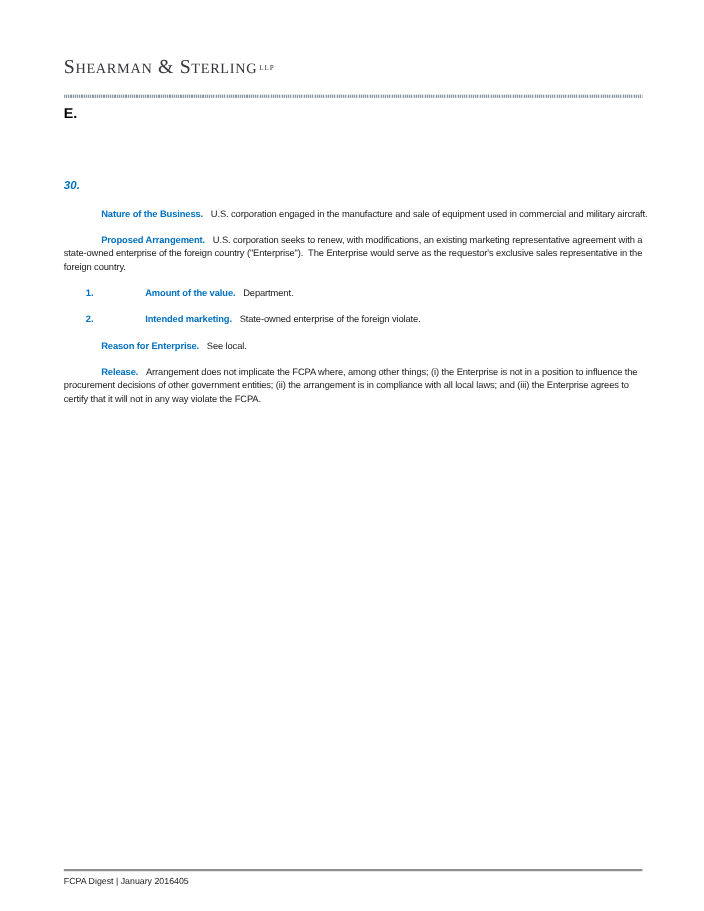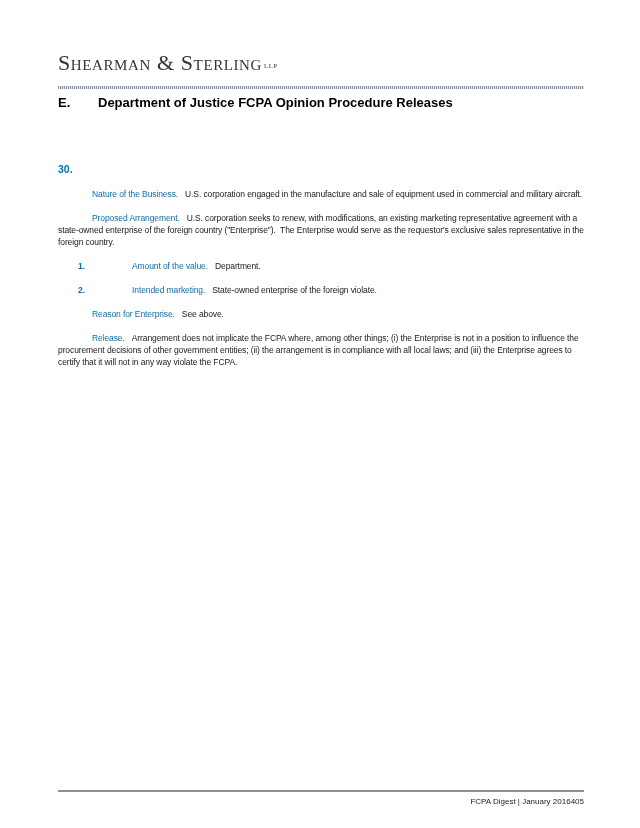--- a/index.html
+++ b/index.html
@@ -18,21 +18,21 @@
   .logo {
     position: absolute;
     top: 50px;
     left: 58px;
     font-family: "Liberation Serif", serif;
     color: #34343c;
     white-space: nowrap;
   }
   .logo-name {
     font-variant: small-caps;
-    font-size: 22px;
+    font-size: 18px;
     letter-spacing: 0.6px;
   }
   .logo-suffix {
     font-size: 6.5px;
     letter-spacing: 0.8px;
     margin-left: 2px;
     vertical-align: 2px;
   }
 
   
@@ -78,30 +78,30 @@
   }
   .release-heading {
     display: flex;
     font-weight: bold;
     font-size: 10.5px;
     line-height: 13px;
     color: var(--accent);
     margin-bottom: 12px;
     white-space: pre-wrap;
   }
-  .release-heading .num { width: 40px; flex: 0 0 40px; }
+  .release-heading .num { width: 40px; flex: 0 0 40px; font-style: italic; }
 
   .para {
     font-size: 8.5px;
     line-height: 12px;
     letter-spacing: -0.1px;
     margin-bottom: 12px;
   }
   .lead {
-    font-weight: normal;
+    font-weight: bold;
     color: var(--accent);
     margin-right: 7px;
     white-space: pre-wrap;
     padding-left: 34px;
   }
   .body-text { color: #1a1a1a; white-space: pre-wrap; }
 
   .list-item {
     display: grid;
     grid-template-columns: 20px 1fr;
@@ -116,40 +116,39 @@
     color: var(--accent);
   }
 
   
   .footer {
     position: absolute;
     top: 797px;
     left: 58px;
     width: 526px;
     display: flex;
-    justify-content: flex-end;
+    justify-content: flex-start;
     font-size: 8px;
     line-height: 10px;
     color: #1c1c1c;
   }
 </style>
 </head>
 <body>
 
 <div class="page" style="--accent:#0070C0;">
 
   <div class="logo">
     <span class="logo-name">Shearman &amp; Sterling</span><span class="logo-suffix">LLP</span>
   </div>
 
   <div class="rule-dotted"></div>
 
   <div class="heading-e">
     <span class="num">E.</span>
-    <span>Department of Justice FCPA Opinion Procedure Releases</span>
   </div>
 
   <div class="release">
 
     <div class="release-heading">
       <span class="num">30.</span>
     </div>
 
     <p class="para">
       <span class="lead">Nature of the Business.</span><span class="body-text">U.S. corporation engaged in the manufacture and sale of equipment used in commercial and military aircraft.</span>
@@ -168,21 +167,21 @@
     </div>
 
     <div class="list-item">
       <span class="num">2.</span>
       <span>
         <span class="lead">Intended marketing.</span><span class="body-text">State-owned enterprise of the foreign violate.</span>
       </span>
     </div>
 
     <p class="para">
-      <span class="lead">Reason for Enterprise.</span><span class="body-text">See above.</span>
+      <span class="lead">Reason for Enterprise.</span><span class="body-text">See local.</span>
     </p>
 
     <p class="para">
       <span class="lead">Release.</span><span class="body-text">Arrangement does not implicate the FCPA where, among other things; (i) the Enterprise is not in a position to influence the procurement decisions of other government entities; (ii) the arrangement is in compliance with all local laws; and (iii) the Enterprise agrees to certify that it will not in any way violate the FCPA.</span>
     </p>
 
   </div>
 
   <div class="footer-rule"></div>
   <div class="footer">

